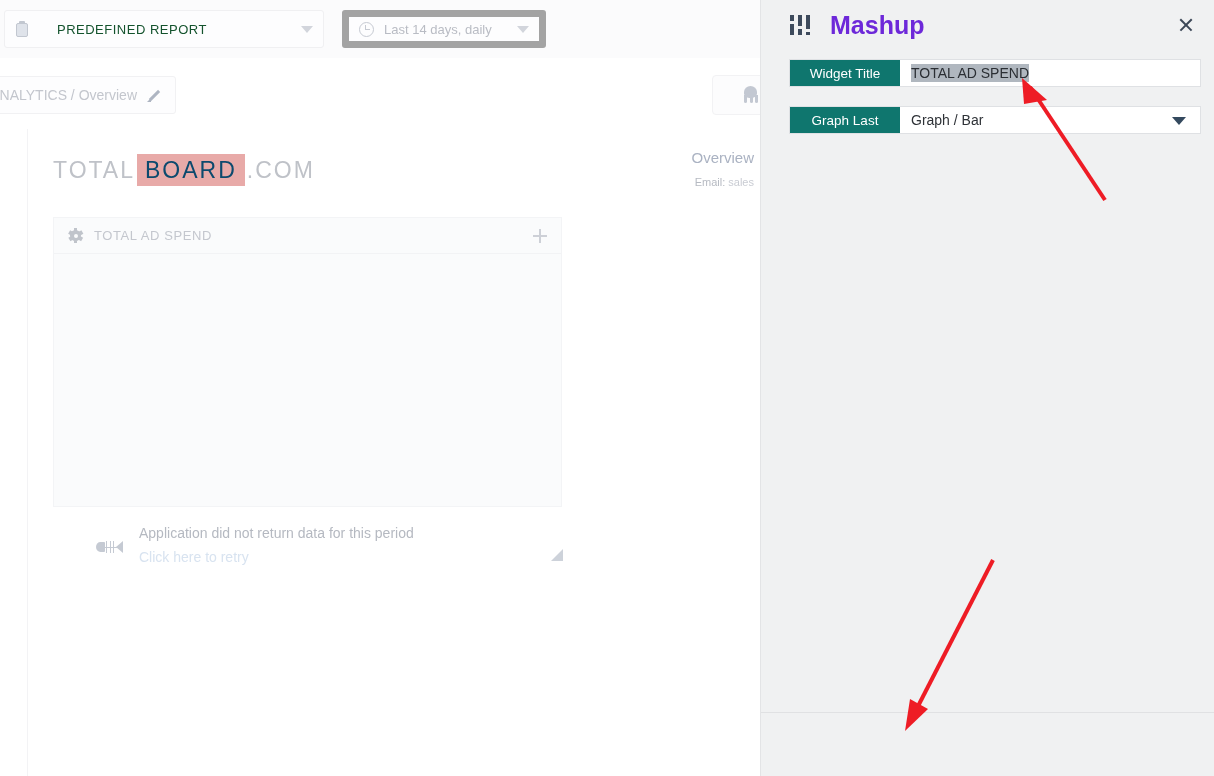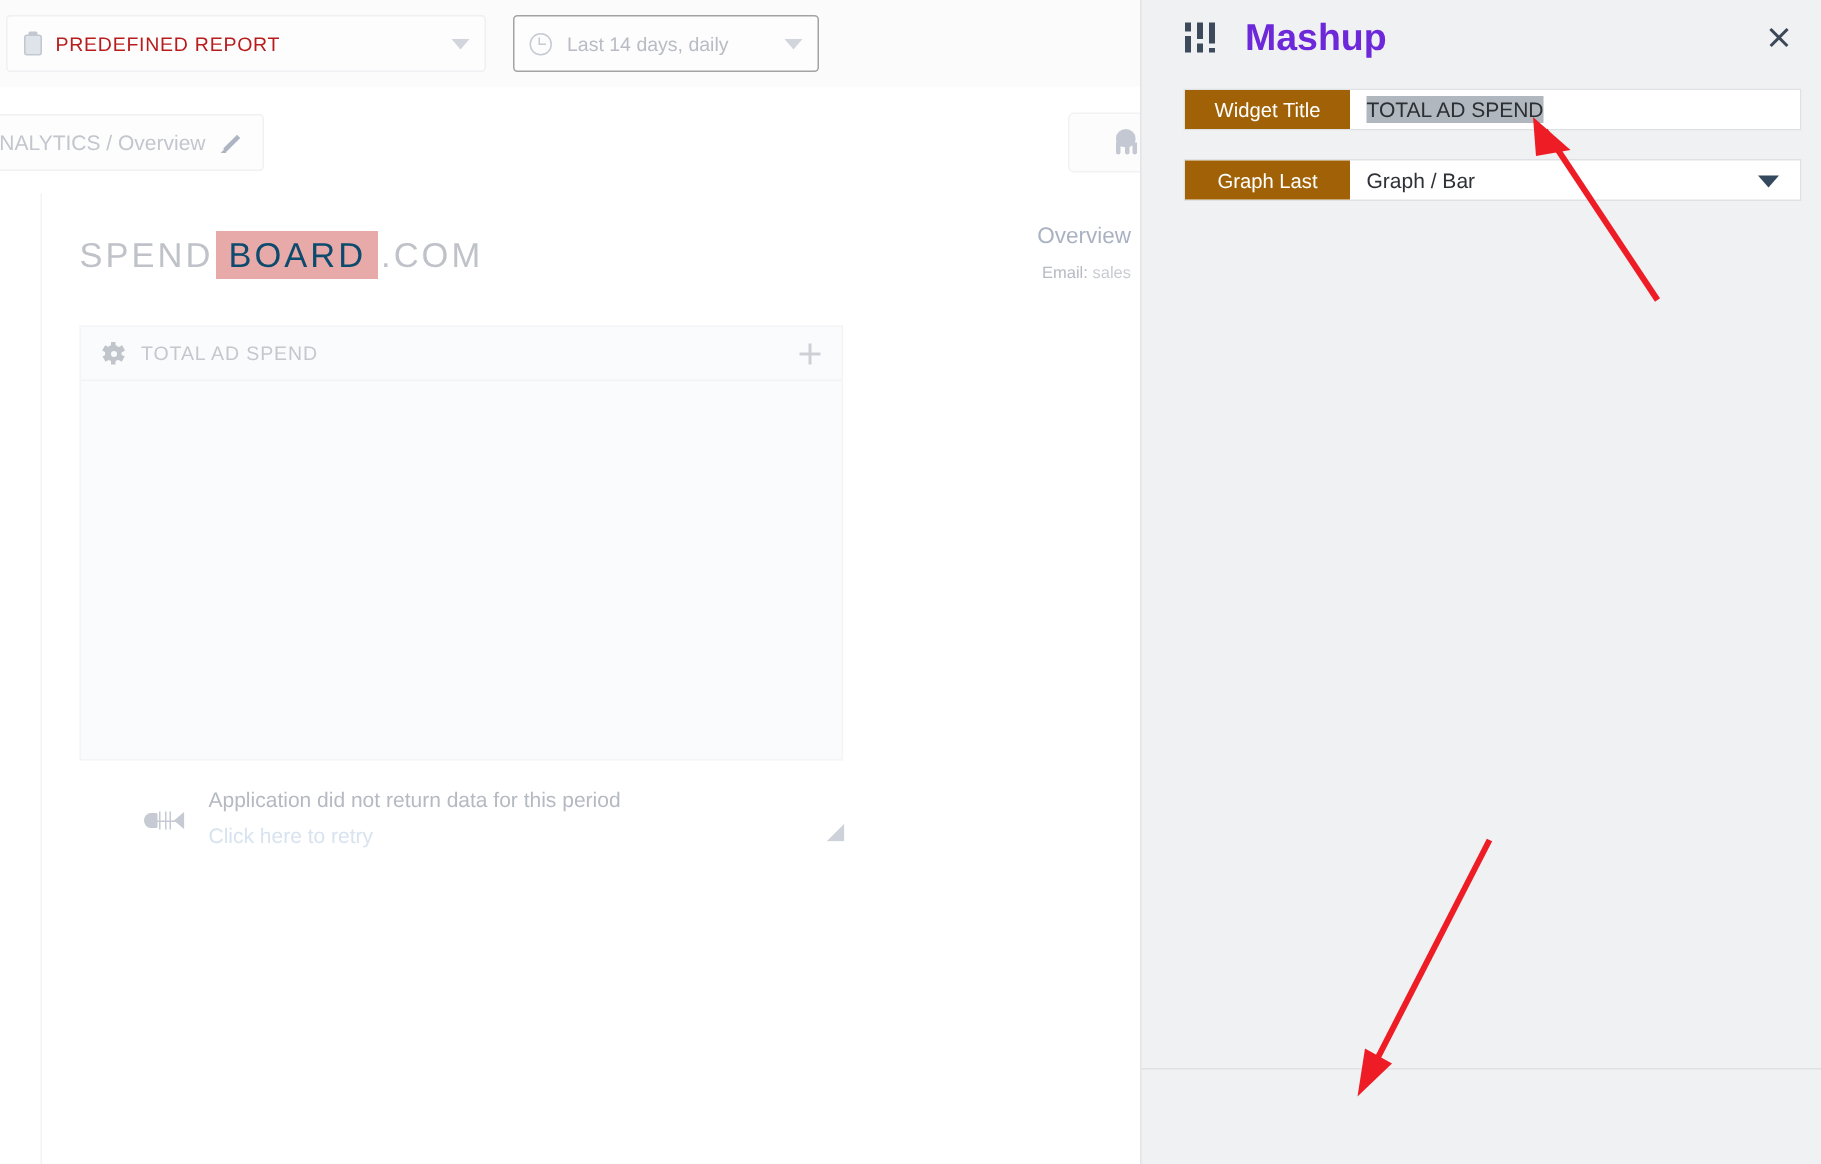--- a/index.html
+++ b/index.html
@@ -44,41 +44,41 @@
     border-radius: 3px;
     background: #fdfdfe;
     display: flex;
     align-items: center;
     padding: 0 10px;
   }
   .report-select .lbl {
     flex: 1;
     font-size: 13px;
     letter-spacing: .5px;
-    color: #b91c1c;
-    margin-left: 8px;
+    color: #14532d;
+    margin-left: 28px;
   }
   .clipboard-icon { width: 14px; height: 16px; position: relative; flex: none; }
   .clipboard-icon i {
     position: absolute; left: 1px; top: 2px;
     width: 12px; height: 14px;
     border: 1.5px solid #c2c7d0; border-radius: 2px;
     background: #dfe3ea;
   }
   .clipboard-icon b {
     position: absolute; left: 4px; top: 0px;
     width: 6px; height: 3px;
     background: #c2c7d0; border-radius: 1px;
   }
 
   .date-select {
     position: absolute;
     left: 342px; top: 10px;
     width: 204px; height: 38px;
-    border: 1px solid #a3a3a3;
+    border: 7px solid #a3a3a3;
     border-radius: 3px;
     background: #fdfdfe;
     display: flex;
     align-items: center;
     padding: 0 10px;
   }
   .date-select .lbl {
     flex: 1;
     font-size: 13px;
     color: #b9bcc4;
@@ -375,21 +375,21 @@
     position: absolute;
     left: 28px;
     width: 412px;
     height: 28px;
     display: flex;
     background: #ffffff;
     border: 1px solid #dfe1e4;
   }
   .field-label {
     width: 110px;
-    background: #a16207;
+    background: #0f766e;
     color: #ffffff;
     font-size: 13.5px;
     display: flex;
     align-items: center;
     justify-content: center;
     flex: none;
   }
   .field-value {
     flex: 1;
     display: flex;
@@ -468,21 +468,21 @@
           <i class="leg" style="left:4px"></i>
           <i class="leg" style="left:9.5px"></i>
           <i class="leg" style="left:15px"></i>
         </span>
       </div>
     </div>
 
     <div class="canvas">
 
       <div class="brandline">
-        <span>SPEND</span><span class="hl">BOARD</span><span>.COM</span>
+        <span>TOTAL</span><span class="hl">BOARD</span><span>.COM</span>
       </div>
 
       <div class="contact-block">
         <div class="discover">Overview</div>
         <div class="email">
           <b>Email:</b>
           <span>sales</span>
         </div>
       </div>
 

